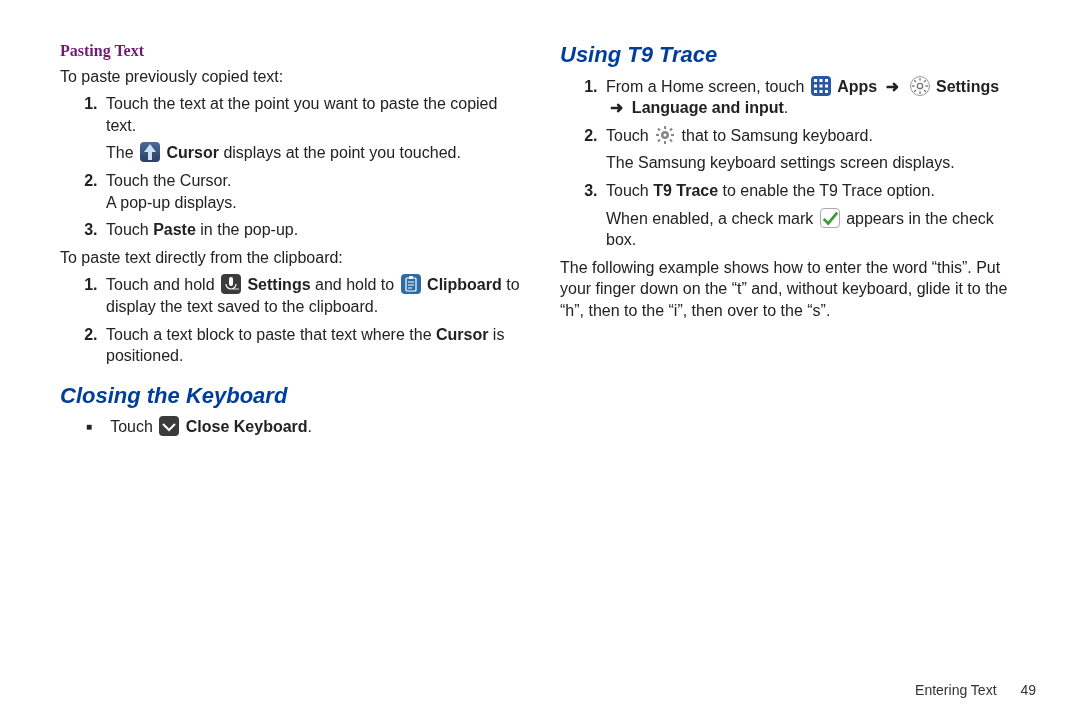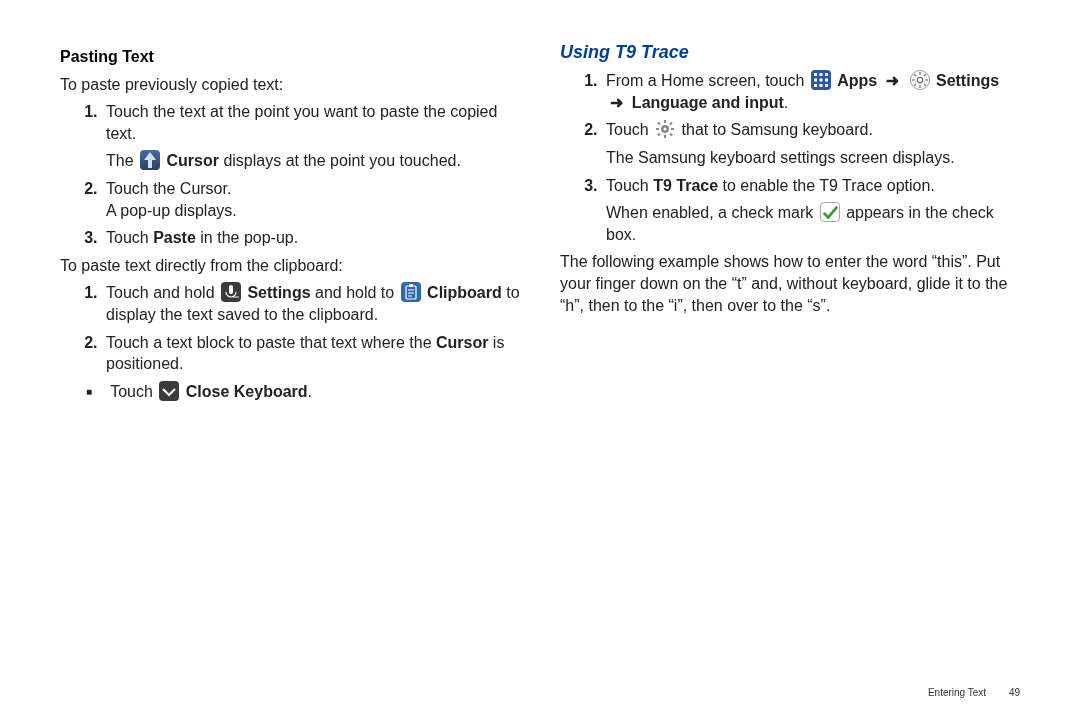--- a/index.html
+++ b/index.html
@@ -6,22 +6,22 @@
     margin:0; padding:0; width:1080px; height:720px;
     background:#fff; font-family:Arial,Helvetica,sans-serif;
     color:#222; font-size:16px;
   }
   .page {
     display:flex; flex-direction:row; padding:40px 45px 0 45px;
     box-sizing:border-box; height:680px;
   }
   .col { flex:1; padding:0 15px; line-height:1.35; }
   .col + .col { margin-left:10px; }
-  .h-blue { color:#000000; font-weight:bold; font-size:16px; margin:6px 0; }
-  .h-blue-italic { color:#003e9b; font-weight:bold; font-style:italic; font-size:18px; margin:14px 0 6px 0; }
+  .h-blue { color:#701a75; font-weight:bold; font-size:16px; margin:0 0;font-family:Liberation Serif, serif; }
+  .h-blue-italic { color:#003e9b; font-weight:bold; font-style:italic; font-size:22px; margin:14px 0 6px 0; }
   p { margin:4px 0; }
   ol.numlist { margin:4px 0 4px 0; padding-left:42px; }
   ol.numlist > li { margin:6px 0; padding-left:4px; }
   ol.numlist > li::marker { font-weight:bold; }
   ul.bullet { list-style:none; margin:4px 0; padding-left:26px; }
   ul.bullet > li::before { content:"\25A0"; font-size:10px; margin-right:14px; vertical-align:2px; }
   .bold { font-weight:bold; }
   .icon {
     display:inline-block; width:20px; height:20px; vertical-align:-4px;
     background:#2f4b77; border-radius:4px; margin:0 2px;
@@ -30,22 +30,22 @@
   .icon-cursor { background:linear-gradient(to bottom,#4a6a9a,#2a3f63); }
   .icon-mic { background:#3b3b3b; }
   .icon-clip { background:#2f6aa8; }
   .icon-close { background:#3b3b3b; }
   .icon-apps { background:#2956a5; }
   .icon-settings { background:#fff; border:1px solid #999; border-radius:50%; box-sizing:border-box; }
   .icon-gear { background:#fff; }
   .icon-check { background:#fff; border:1px solid #aaa; box-sizing:border-box; }
   .arrow { font-weight:bold; margin:0 4px; }
   .footer {
-    position:absolute; bottom:22px; right:60px;
-    font-size:10px; color:#333;margin-left:6px;
+    position:absolute; bottom:22px; right:44px;
+    font-size:14px; color:#333;margin-left:6px;
   }
   .footer .pg { margin-left:20px; }
 </style>
 </head>
 <body>
 
 <div class="page">
 
   <div class="col">
     <div class="h-blue">Pasting Text</div>
@@ -96,20 +96,21 @@
               <line x1="7" y1="14" x2="11" y2="14" stroke="#fff"></line>
             </svg>
         </span>
         <span class="bold">Clipboard</span>
         <span> to display the text saved to the clipboard.</span>
       </li>
       <li>
         <span>Touch a text block to paste that text where the </span><span class="bold">Cursor</span><span> is positioned.</span>
       </li>
     </ol>
+    <div class="h-blue-italic">Closing the Keyboard</div>
     <ul class="bullet">
       <li>
         <span>Touch </span>
         <span class="icon icon-close">
           <svg viewBox="0 0 20 20">
               <polyline points="4,8 10,14 16,8" fill="none" stroke="#fff" stroke-width="2"></polyline>
             </svg>
         </span>
         <span class="bold">Close Keyboard</span><span>.</span>
       </li>

